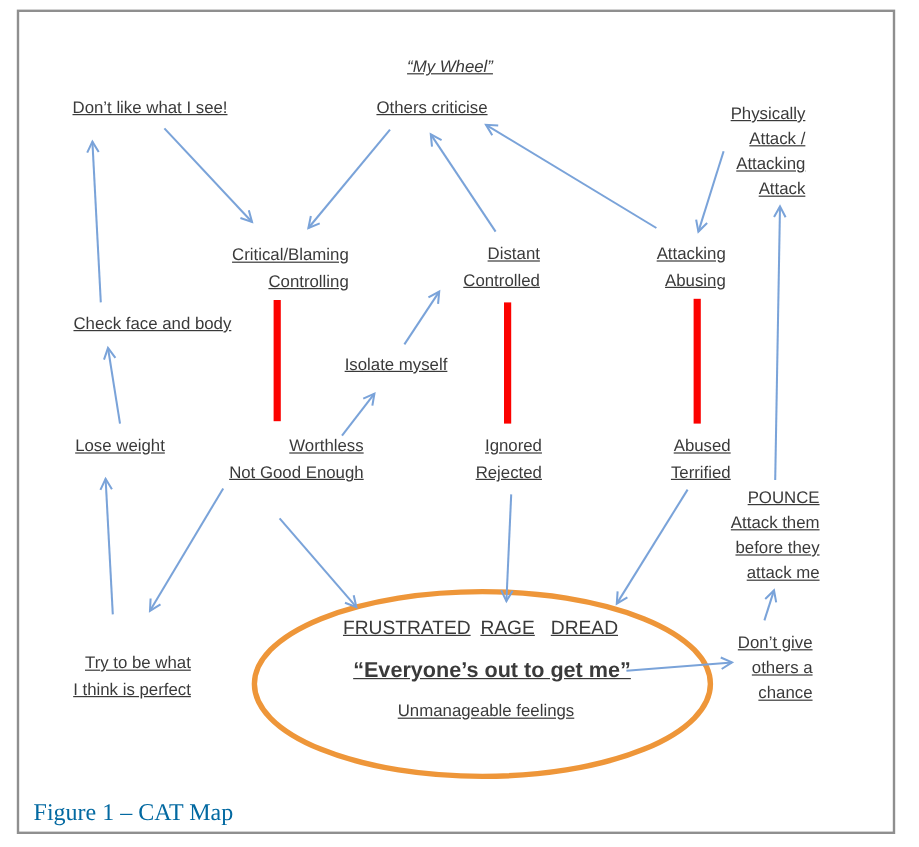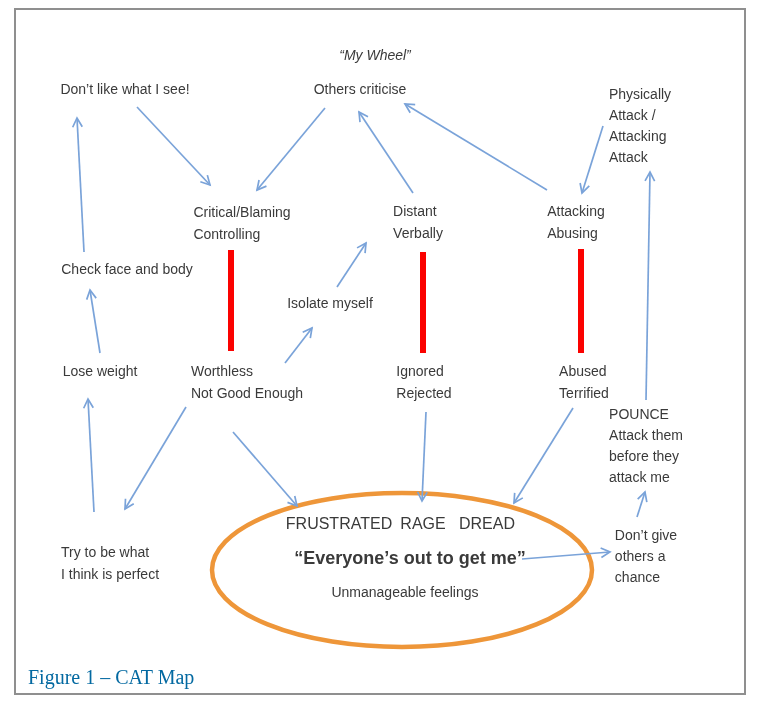--- a/index.html
+++ b/index.html
@@ -16,22 +16,22 @@
     position:absolute;left:14px;top:8px;width:732px;height:687px;
     border:2px solid var(--border);box-sizing:border-box;
   }
   #diagram-svg{position:absolute;left:0;top:0;width:766px;height:706px;}
   .arrow{stroke:var(--arrow);stroke-width:1.7;fill:none;}
   #ah path{stroke:var(--arrow);stroke-width:1.7;fill:none;}
   .bar{stroke:var(--bar);stroke-width:6;}
   .feel-ellipse{stroke:var(--ellipse);stroke-width:4.5;fill:none;}
   .node{
     position:absolute;transform:translate(-50%,0);
-    text-align:left;white-space:nowrap;
-    font-size:14px;line-height:22px;
+    text-align:right;white-space:nowrap;
+    font-size:14px;line-height:22px;text-decoration:underline;
   }
   .node.single{transform:translate(-50%,-50%);}
   .lh21{line-height:21px;}
   .caps{font-size:16px;}
   .bold{font-weight:bold;font-size:18px;}
   .italic{font-style:italic;}
   #caption{
     position:absolute;left:28px;top:666px;
     font-family:"Liberation Serif","DejaVu Serif",serif;
     font-size:20px;color:#0369a1;white-space:nowrap;
@@ -86,21 +86,21 @@
     <div>Attacking</div>
     <div>Attack</div>
   </div>
 
   <div class="node" style="left:242px;top:201px">
     <div>Critical/Blaming</div>
     <div>Controlling</div>
   </div>
   <div class="node" style="left:418px;top:200px">
     <div>Distant</div>
-    <div>Verbally</div>
+    <div>Controlled</div>
   </div>
   <div class="node" style="left:576px;top:200px">
     <div>Attacking</div>
     <div>Abusing</div>
   </div>
 
   <div class="node single" style="left:127px;top:269px">Check face and body</div>
   <div class="node single" style="left:330px;top:303px">Isolate myself</div>
   <div class="node single" style="left:100px;top:371px">Lose weight</div>
 

